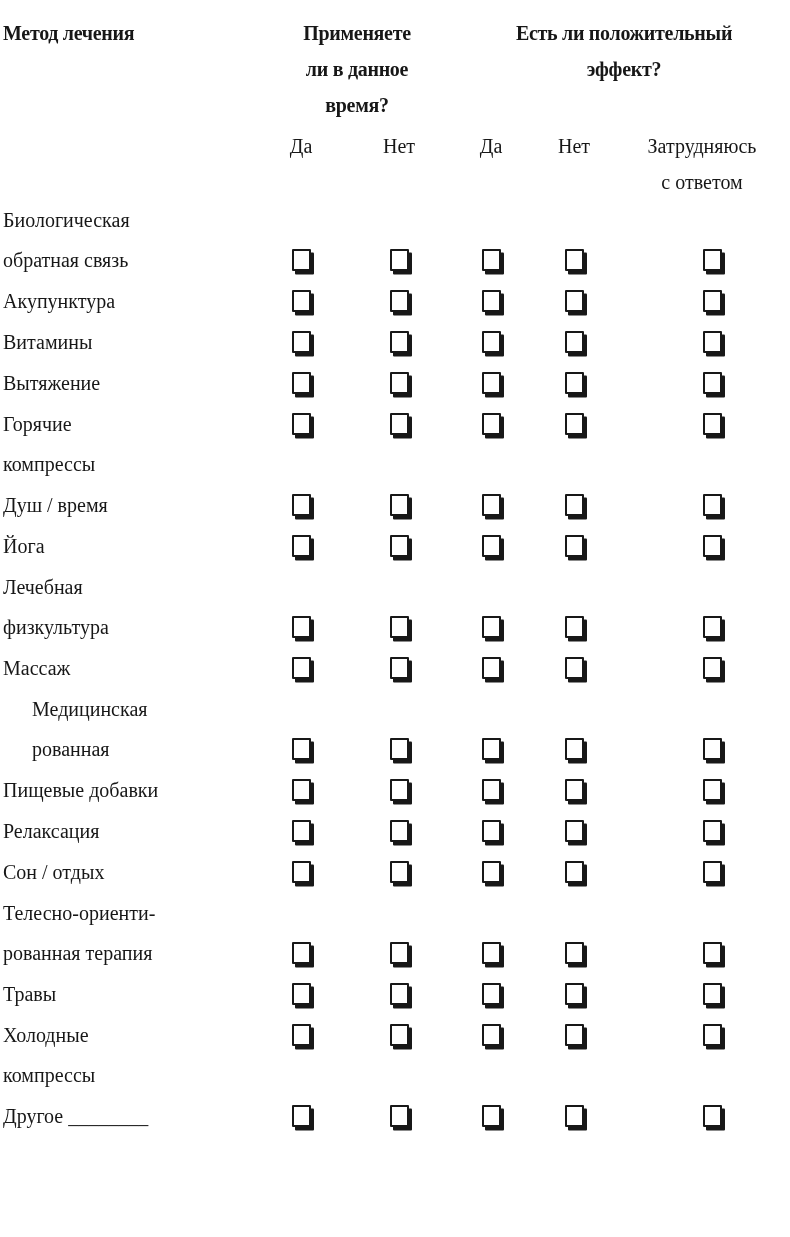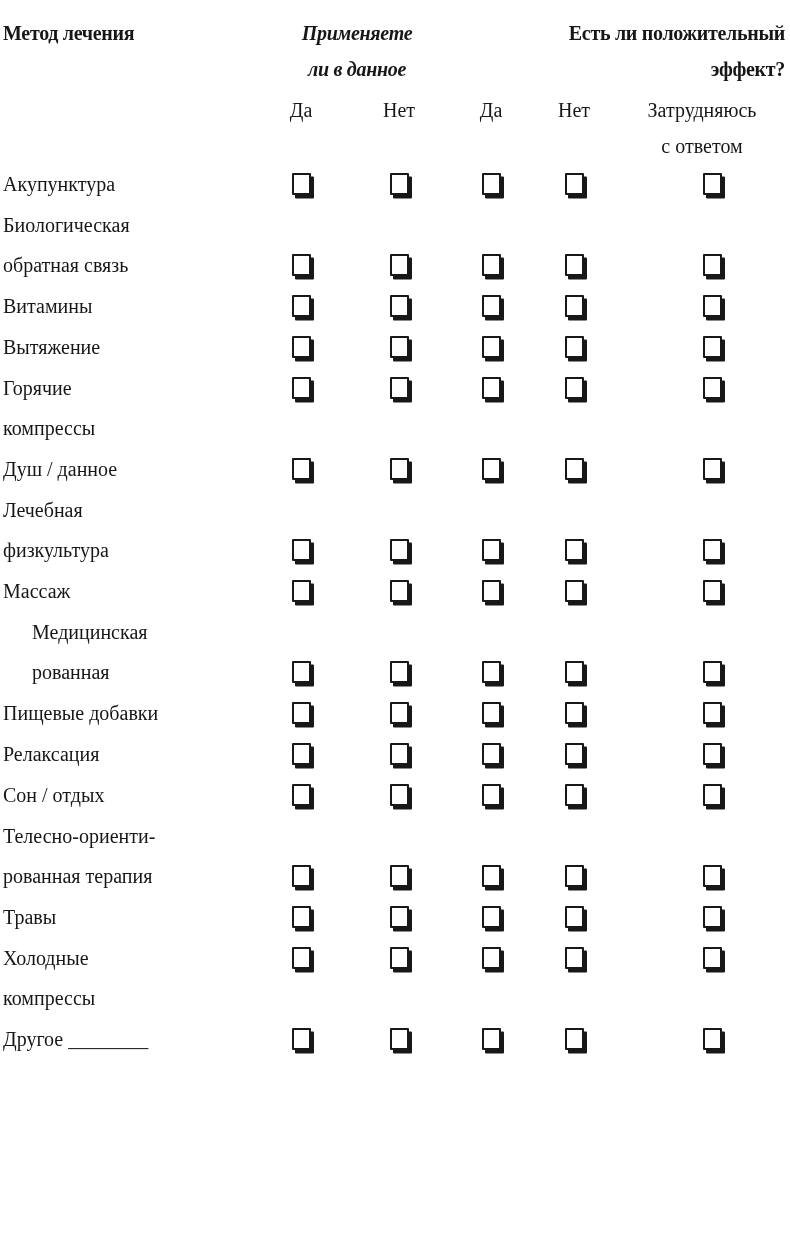--- a/index.html
+++ b/index.html
@@ -17,22 +17,22 @@
   }
   .grid6 {
     display: grid;
     grid-template-columns: 272px 58px 138px 46px 120px 156px;
   }
   .bold { font-weight: bold; letter-spacing: -0.3px; }
   
   .hdr { padding-top: 3px; }
   .hdr-line { line-height: 36px; white-space: nowrap; }
   .hdr-method { grid-column: 1; padding-left: 3px; }
-  .hdr-g1 { grid-column: 2 / span 2; text-align: center; transform: translateX(-13px); font-style: italic; }
-  .hdr-g2 { grid-column: 4 / span 3; text-align: right; transform: translateX(-5px); font-family: Liberation Serif, serif; }
+  .hdr-g1 { grid-column: 2 / span 2; text-align: center; transform: translateX(-13px); }
+  .hdr-g2 { grid-column: 4 / span 3; text-align: center; transform: translateX(-5px); font-family: Liberation Serif, serif; }
   
   .subhdr { margin-top: 5px; }
   .subhdr-cell { text-align: center; line-height: 36px; white-space: nowrap; }
   .unsure-cell { transform: translateX(-10px); }
   
   .row {
     display: grid;
     grid-template-columns: 272px 58px 138px 46px 120px 156px;
     grid-auto-rows: 40px;
     margin-bottom: 1px;
@@ -53,20 +53,21 @@
 </head>
 <body>
 
 <div class="page">
 
   <div class="grid6 hdr">
     <div class="hdr-method hdr-line bold">Метод лечения</div>
     <div class="hdr-g1 bold">
       <div class="hdr-line">Применяете</div>
       <div class="hdr-line">ли в данное</div>
+      <div class="hdr-line">время?</div>
     </div>
     <div class="hdr-g2 bold">
       <div class="hdr-line">Есть ли положительный</div>
       <div class="hdr-line">эффект?</div>
     </div>
   </div>
 
   <div class="grid6 subhdr">
     <div></div>
     <div class="subhdr-cell">Да</div>
@@ -74,40 +75,20 @@
     <div class="subhdr-cell">Да</div>
     <div class="subhdr-cell">Нет</div>
     <div class="subhdr-cell unsure-cell">
       <div>Затрудняюсь</div>
       <div>с ответом</div>
     </div>
   </div>
 
   <div>
       <div class="row">
-        <div class="row-label" style="grid-row: 1 / span 1;">
-          <div class="lab-line">Акупунктура</div>
-        </div>
-        <div class="cb-cell" style="grid-area: 1 / 2;">
-          <span class="checkbox"></span>
-        </div>
-        <div class="cb-cell" style="grid-area: 1 / 3;">
-          <span class="checkbox"></span>
-        </div>
-        <div class="cb-cell" style="grid-area: 1 / 4;">
-          <span class="checkbox"></span>
-        </div>
-        <div class="cb-cell" style="grid-area: 1 / 5;">
-          <span class="checkbox"></span>
-        </div>
-        <div class="cb-cell" style="grid-area: 1 / 6;">
-          <span class="checkbox"></span>
-        </div>
-      </div>
-      <div class="row">
         <div class="row-label" style="grid-row: 1 / span 2;">
           <div class="lab-line">Биологическая</div>
           <div class="lab-line">обратная связь</div>
         </div>
         <div class="cb-cell" style="grid-area: 2 / 2;">
           <span class="checkbox"></span>
         </div>
         <div class="cb-cell" style="grid-area: 2 / 3;">
           <span class="checkbox"></span>
         </div>
@@ -116,20 +97,40 @@
         </div>
         <div class="cb-cell" style="grid-area: 2 / 5;">
           <span class="checkbox"></span>
         </div>
         <div class="cb-cell" style="grid-area: 2 / 6;">
           <span class="checkbox"></span>
         </div>
       </div>
       <div class="row">
         <div class="row-label" style="grid-row: 1 / span 1;">
+          <div class="lab-line">Акупунктура</div>
+        </div>
+        <div class="cb-cell" style="grid-area: 1 / 2;">
+          <span class="checkbox"></span>
+        </div>
+        <div class="cb-cell" style="grid-area: 1 / 3;">
+          <span class="checkbox"></span>
+        </div>
+        <div class="cb-cell" style="grid-area: 1 / 4;">
+          <span class="checkbox"></span>
+        </div>
+        <div class="cb-cell" style="grid-area: 1 / 5;">
+          <span class="checkbox"></span>
+        </div>
+        <div class="cb-cell" style="grid-area: 1 / 6;">
+          <span class="checkbox"></span>
+        </div>
+      </div>
+      <div class="row">
+        <div class="row-label" style="grid-row: 1 / span 1;">
           <div class="lab-line">Витамины</div>
         </div>
         <div class="cb-cell" style="grid-area: 1 / 2;">
           <span class="checkbox"></span>
         </div>
         <div class="cb-cell" style="grid-area: 1 / 3;">
           <span class="checkbox"></span>
         </div>
         <div class="cb-cell" style="grid-area: 1 / 4;">
           <span class="checkbox"></span>
@@ -177,21 +178,41 @@
         </div>
         <div class="cb-cell" style="grid-area: 1 / 5;">
           <span class="checkbox"></span>
         </div>
         <div class="cb-cell" style="grid-area: 1 / 6;">
           <span class="checkbox"></span>
         </div>
       </div>
       <div class="row">
         <div class="row-label" style="grid-row: 1 / span 1;">
-          <div class="lab-line">Душ / данное</div>
+          <div class="lab-line">Душ / время</div>
+        </div>
+        <div class="cb-cell" style="grid-area: 1 / 2;">
+          <span class="checkbox"></span>
+        </div>
+        <div class="cb-cell" style="grid-area: 1 / 3;">
+          <span class="checkbox"></span>
+        </div>
+        <div class="cb-cell" style="grid-area: 1 / 4;">
+          <span class="checkbox"></span>
+        </div>
+        <div class="cb-cell" style="grid-area: 1 / 5;">
+          <span class="checkbox"></span>
+        </div>
+        <div class="cb-cell" style="grid-area: 1 / 6;">
+          <span class="checkbox"></span>
+        </div>
+      </div>
+      <div class="row">
+        <div class="row-label" style="grid-row: 1 / span 1;">
+          <div class="lab-line">Йога</div>
         </div>
         <div class="cb-cell" style="grid-area: 1 / 2;">
           <span class="checkbox"></span>
         </div>
         <div class="cb-cell" style="grid-area: 1 / 3;">
           <span class="checkbox"></span>
         </div>
         <div class="cb-cell" style="grid-area: 1 / 4;">
           <span class="checkbox"></span>
         </div>

